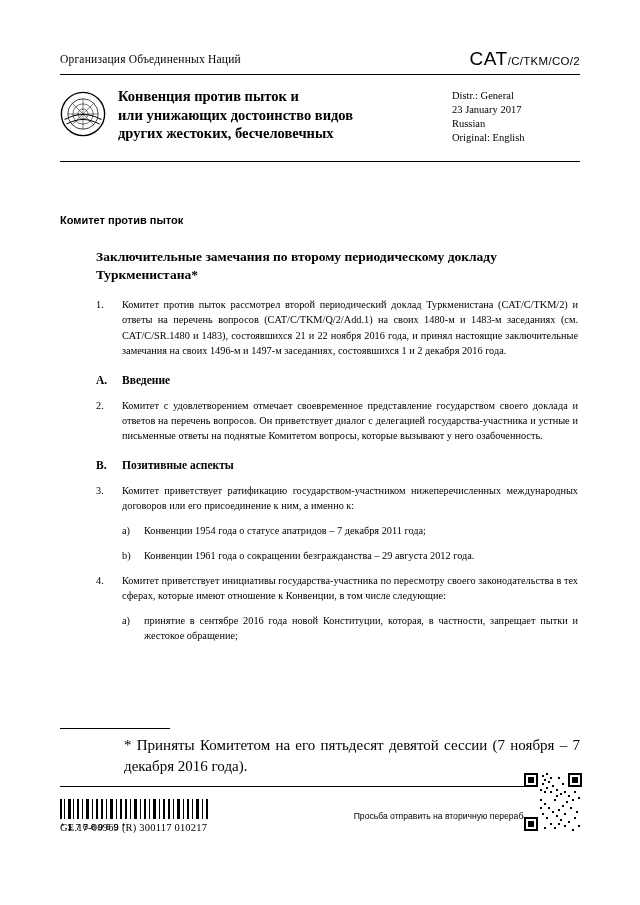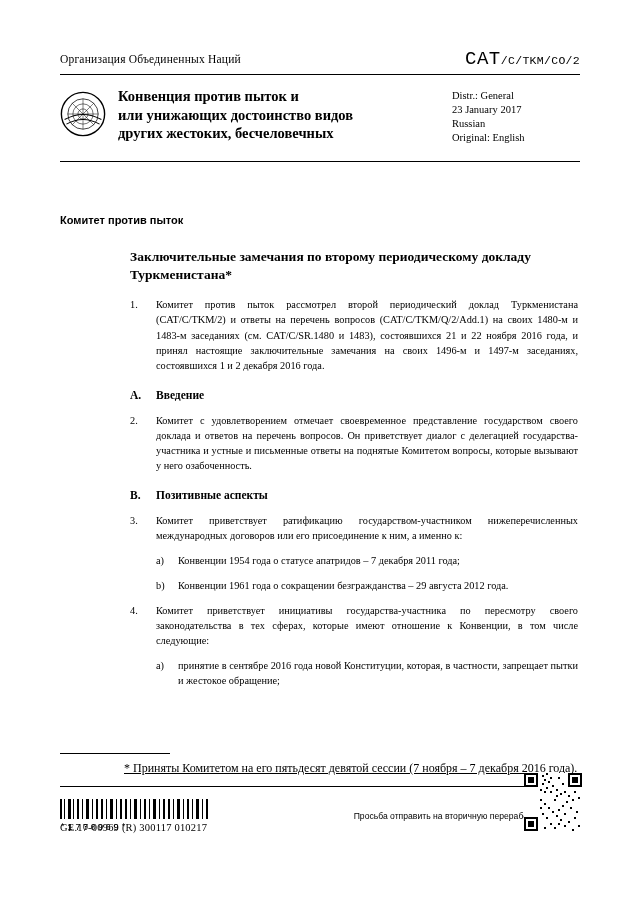--- a/index.html
+++ b/index.html
@@ -28,21 +28,21 @@
     display: flex;
     justify-content: space-between;
     align-items: center;
     padding-bottom: 3px;
   }
   .org-name {
     font-size: 11.5px;
     letter-spacing: 0.2px;
   }
   .symbol {
-    font-family: Liberation Mono, monospace;
+    font-family: Liberation Sans, sans-serif;
     white-space: nowrap;
   }
   .symbol .big {
     font-size: 19px;
     letter-spacing: 0.5px;
   }
   .symbol .small {
     font-size: 11.5px;
     letter-spacing: 0.3px;
   }
@@ -84,21 +84,21 @@
   
   .committee {
     margin-top: 52px;
     font-size: 11px;
     font-weight: bold;
     font-family: "Liberation Sans", sans-serif;
   }
 
   .content {
     margin-top: 22px;
-    margin-left: 70px;
+    margin-left: 36px;
     margin-right: 2px;
   }
   h1.doc-title {
     font-size: 13.5px;
     font-weight: bold;
     line-height: 1.32;
     margin: 0 0 14px 0;
   }
 
   p.para {
@@ -148,25 +148,24 @@
     left: 60px;
     right: 60px;
     bottom: 128px;
   }
   .footnote-rule {
     width: 110px;
     border-top: 0.9px solid #000;
     margin-bottom: 6px;
   }
   .footnote {
-    font-size: 12px;
+    font-size: 15px;
     line-height: 1.4;
     padding-left: 64px;
     text-align: justify;
-    text-decoration: underline;
   }
 
   
   .footer-rule {
     position: absolute;
     left: 60px;
     right: 60px;
     bottom: 118px;
     border-top: 1.4px solid #000;
   }

